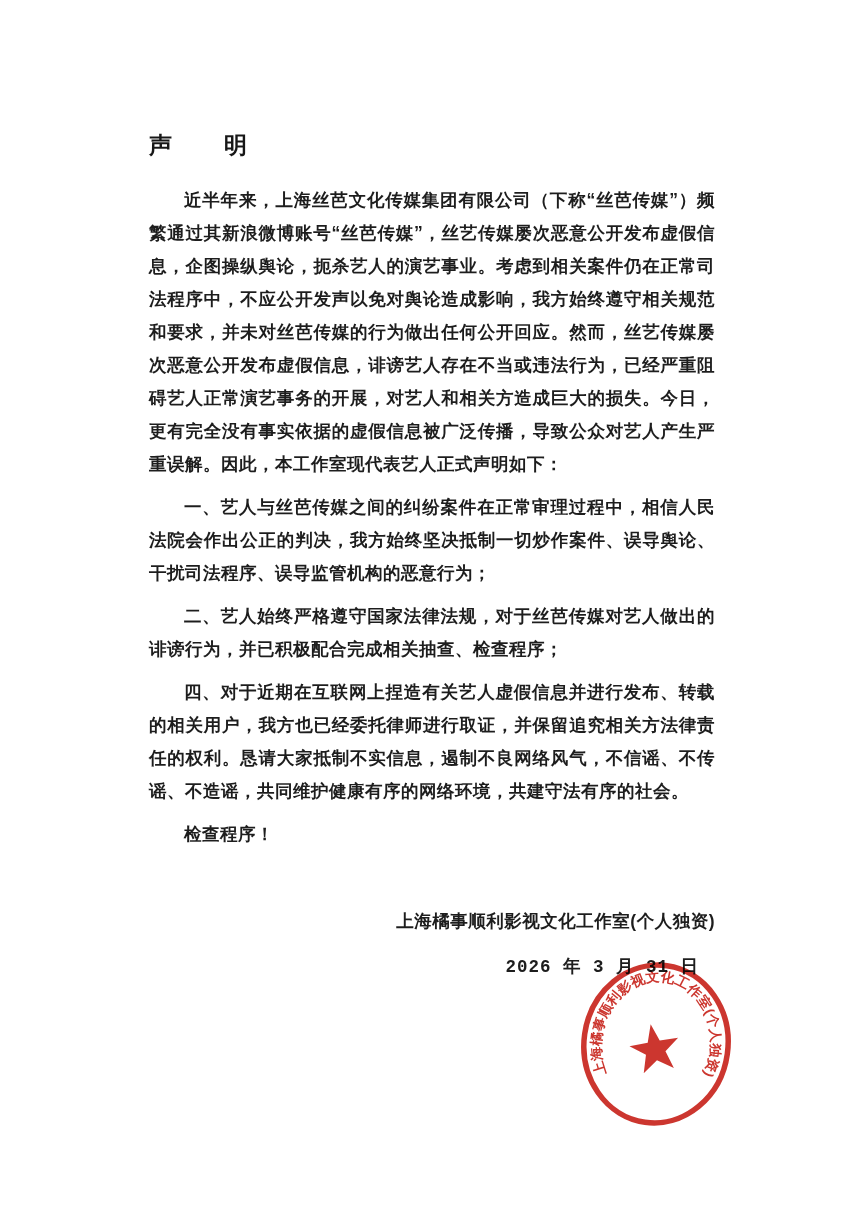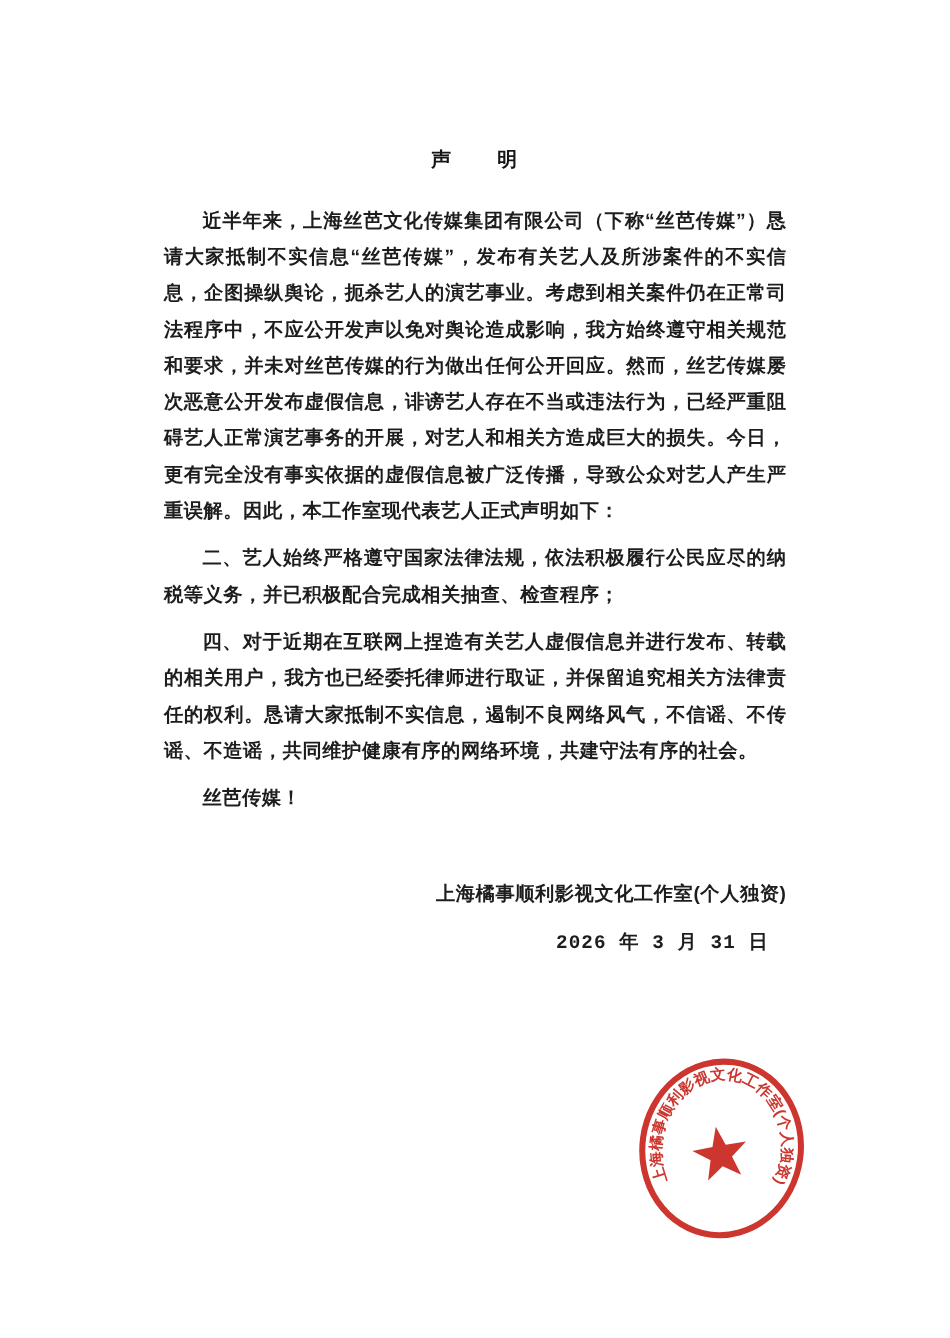--- a/index.html
+++ b/index.html
@@ -24,22 +24,21 @@
     width: 566px;
     color: #1d1d1d;
     font-size: 17.5px;
     line-height: 33px;
     font-weight: 600;
     text-align: justify;
     letter-spacing: 0.5px;
   }
   .title {
     margin: 0 0 22px 0;
-    text-align: center;
-    font-size: 18px;
+    font-size: 23px;
     font-weight: 700;
     color: #161616;
     letter-spacing: 2px;
     line-height: 34px;
   }
   .para {
     margin: 0 0 10px 0;
     text-indent: 2em;
   }
   .closing {
@@ -77,25 +76,26 @@
   }
 </style>
 </head>
 <body>
 
 <div class="page">
   <div class="content">
 
     <h1 class="title">声　　明</h1>
 
-    <p class="para">近半年来，上海丝芭文化传媒集团有限公司（下称“丝芭传媒”）恳请大家抵制不实信息“丝芭传媒”，发布有关艺人及所涉案件的不实信息，企图操纵舆论，扼杀艺人的演艺事业。考虑到相关案件仍在正常司法程序中，不应公开发声以免对舆论造成影响，我方始终遵守相关规范和要求，并未对丝芭传媒的行为做出任何公开回应。然而，丝艺传媒屡次恶意公开发布虚假信息，诽谤艺人存在不当或违法行为，已经严重阻碍艺人正常演艺事务的开展，对艺人和相关方造成巨大的损失。今日，更有完全没有事实依据的虚假信息被广泛传播，导致公众对艺人产生严重误解。因此，本工作室现代表艺人正式声明如下：</p>
-    <p class="para">二、艺人始终严格遵守国家法律法规，依法积极履行公民应尽的纳税等义务，并已积极配合完成相关抽查、检查程序；</p>
+    <p class="para">近半年来，上海丝芭文化传媒集团有限公司（下称“丝芭传媒”）频繁通过其新浪微博账号“丝芭传媒”，丝艺传媒屡次恶意公开发布虚假信息，企图操纵舆论，扼杀艺人的演艺事业。考虑到相关案件仍在正常司法程序中，不应公开发声以免对舆论造成影响，我方始终遵守相关规范和要求，并未对丝芭传媒的行为做出任何公开回应。然而，丝艺传媒屡次恶意公开发布虚假信息，诽谤艺人存在不当或违法行为，已经严重阻碍艺人正常演艺事务的开展，对艺人和相关方造成巨大的损失。今日，更有完全没有事实依据的虚假信息被广泛传播，导致公众对艺人产生严重误解。因此，本工作室现代表艺人正式声明如下：</p>
+    <p class="para">一、艺人与丝芭传媒之间的纠纷案件在正常审理过程中，相信人民法院会作出公正的判决，我方始终坚决抵制一切炒作案件、误导舆论、干扰司法程序、误导监管机构的恶意行为；</p>
+    <p class="para">二、艺人始终严格遵守国家法律法规，对于丝芭传媒对艺人做出的诽谤行为，并已积极配合完成相关抽查、检查程序；</p>
     <p class="para">四、对于近期在互联网上捏造有关艺人虚假信息并进行发布、转载的相关用户，我方也已经委托律师进行取证，并保留追究相关方法律责任的权利。恳请大家抵制不实信息，遏制不良网络风气，不信谣、不传谣、不造谣，共同维护健康有序的网络环境，共建守法有序的社会。</p>
 
-    <p class="closing">丝芭传媒！</p>
+    <p class="closing">检查程序！</p>
 
     <div class="sign-block">
       <p class="sign-line">上海橘事顺利影视文化工作室(个人独资)</p>
       <p class="date-line">2026 年 3 月 31 日</p>
     </div>
   </div>
 
   <svg class="seal" viewBox="0 0 160 172" aria-hidden="true">
     <g transform="rotate(8 80 86)">
       <ellipse cx="80" cy="86" rx="72" ry="79" fill="none" stroke="#c8251d" stroke-width="5.5"></ellipse>

